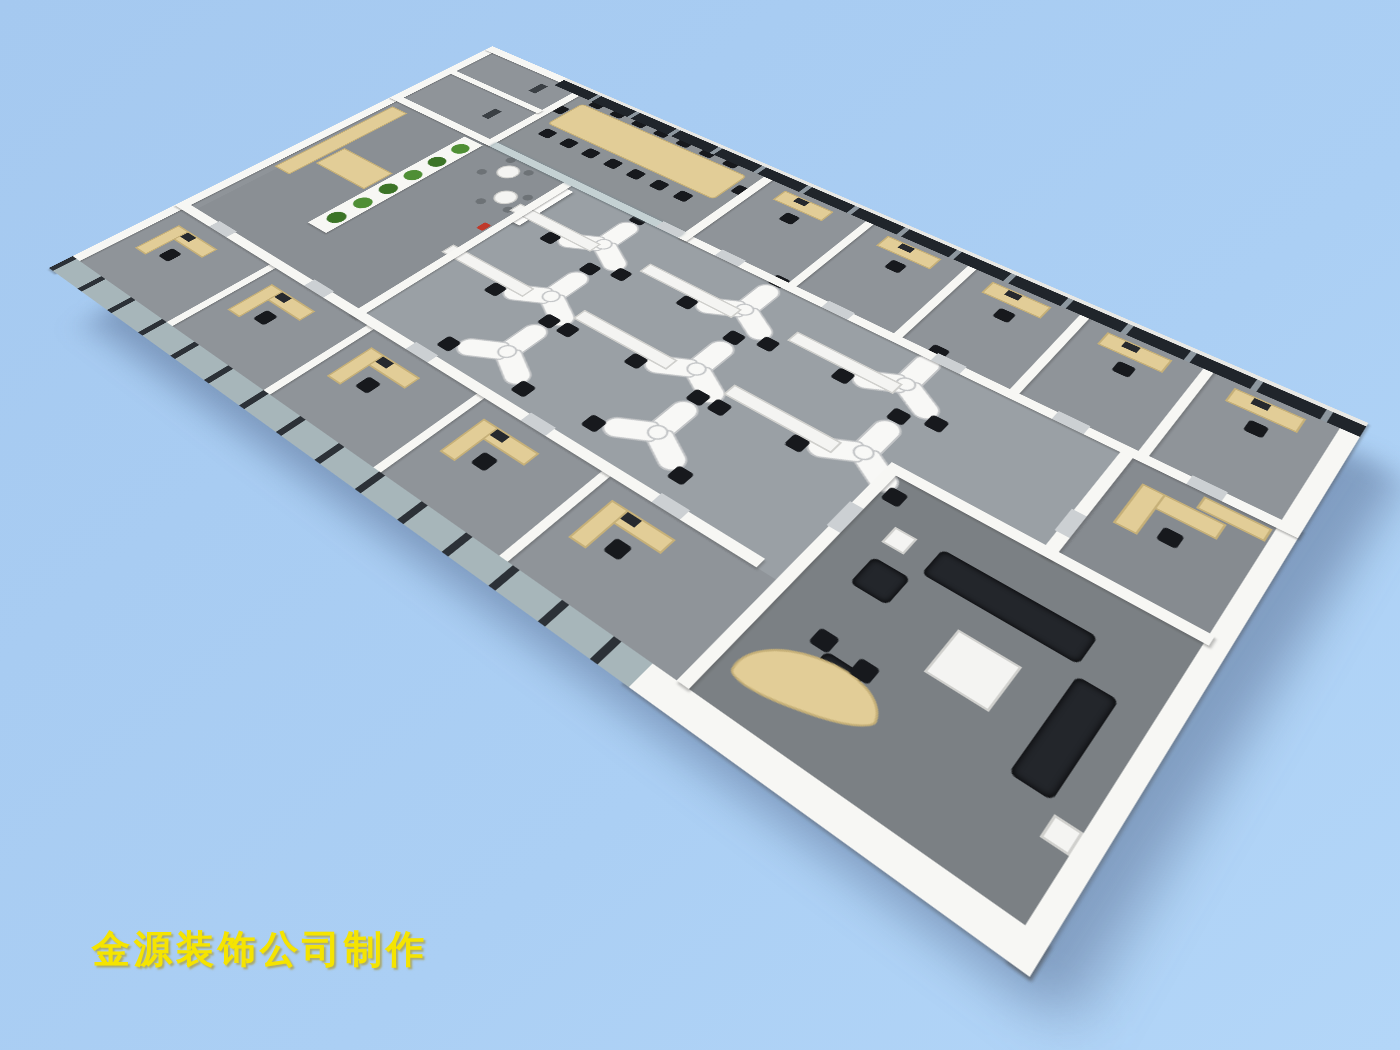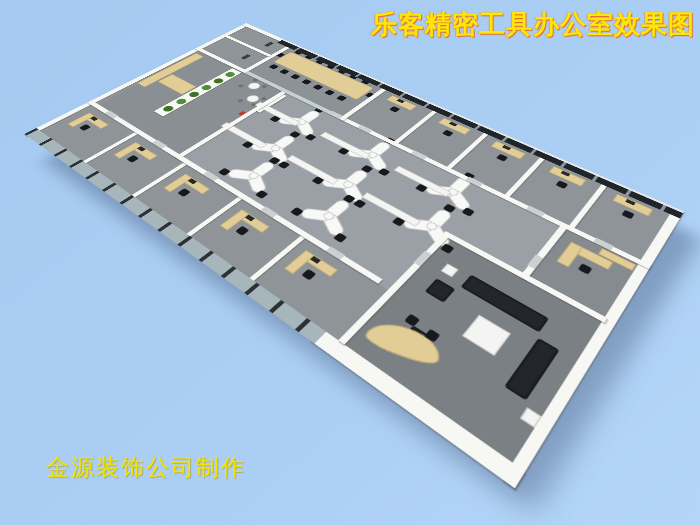--- a/index.html
+++ b/index.html
@@ -1,20 +1,20 @@
 <!DOCTYPE html>
 <html><head>
 <meta charset="utf-8">
 <style>
   *{margin:0;padding:0;box-sizing:border-box}
   html,body{width:700px;height:525px;overflow:hidden;font-family:"DejaVu Sans",sans-serif}
   .stage{position:relative;width:700px;height:525px;background:linear-gradient(140deg,#a5c9f0 0%,#abcff4 60%,#b3d6f8 100%);overflow:hidden}
   .title{position:absolute;left:371px;top:7px;font-size:26px;font-weight:bold;letter-spacing:1px;color:#ffe606;
          text-shadow:1px 1px 1px rgba(235,90,0,.85),-1px 0 1px rgba(235,120,0,.5);white-space:nowrap;z-index:5}
-  .credit{position:absolute;left:46px;top:452px;font-size:23px;font-weight:normal;letter-spacing:2px;color:#f5e400;
+  .credit{position:absolute;left:46px;top:462px;font-size:19px;font-weight:bold;letter-spacing:2px;color:#f5e400;
          text-shadow:1px 1px 1px rgba(170,140,0,.55);white-space:nowrap;z-index:5}
   .scene,.scene-shadow{position:absolute;left:41px;top:5px;width:580px;height:330px;transform-origin:50% 50%}
   .scene{transform:perspective(650px) rotateX(50deg) rotateZ(40deg);z-index:2}
   .scene-shadow{transform:translate(18px,26px) perspective(650px) rotateX(50deg) rotateZ(40deg);
          background:rgba(54,74,110,.38);filter:blur(9px);border-radius:12px;z-index:1}
   #plan{position:absolute;inset:0;background:#8f9499}
   #plan div{position:absolute}
   .w{background:#f7f7f4;box-shadow:1px 1px 1px rgba(70,70,70,.35)}
   .wood{background:#e2cd97;border:1px solid #c6b078}
   .chair{background:#17191d;border-radius:2px}
@@ -26,21 +26,20 @@
   .glassw{background:repeating-linear-gradient(90deg,#2c3137 0 4px,#a7b6ba 4px 28px)}
   .windows{background:repeating-linear-gradient(90deg,#20252b 0 30px,#8d979f 30px 33px);border-top:3px solid #e8e8e5}
   .glassp{background:rgba(183,199,203,.8);box-shadow:0 0 2px rgba(120,140,150,.8)}
   .door{background:#ccd0d3}
   .plant{border-radius:50%}
 </style>
 </head>
 <body>
 
 <div class="stage">
-  <div class="title">乐客精密工具办公室效果图</div>
   <div class="scene-shadow"></div>
   <div class="scene">
     <div id="plan">
         <div style="left: 160px; top: 92px; width: 340px; height: 160px; background: rgb(154, 160, 165);"></div>
         <div style="left: 13px; top: 92px; width: 141px; height: 154px; background: rgb(138, 143, 148);"></div>
         <div style="left: 92px; top: 7px; width: 148px; height: 79px; background: rgb(141, 146, 150);"></div>
         <div style="left: 506px; top: 92px; width: 65px; height: 72px; background: rgb(134, 139, 144);"></div>
         <div style="left: 430px; top: 170px; width: 143px; height: 146px; background: rgb(123, 128, 132);"></div>
         <div class="wood" style="left: 10px; top: 98px; width: 14px; height: 92px;"></div>
         <div class="wood" style="left: 26px; top: 150px; width: 44px; height: 22px;"></div>

